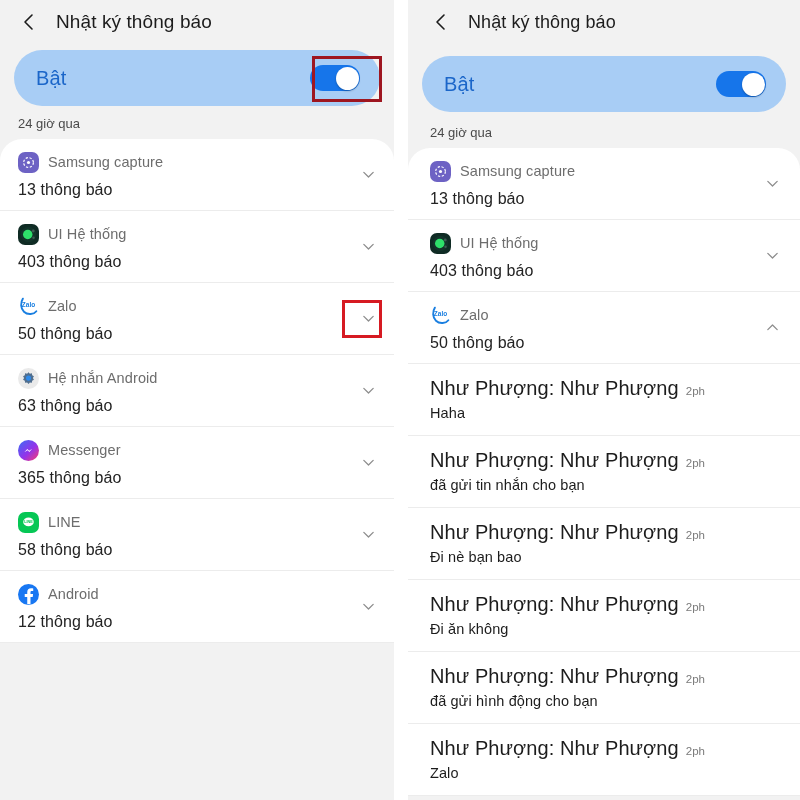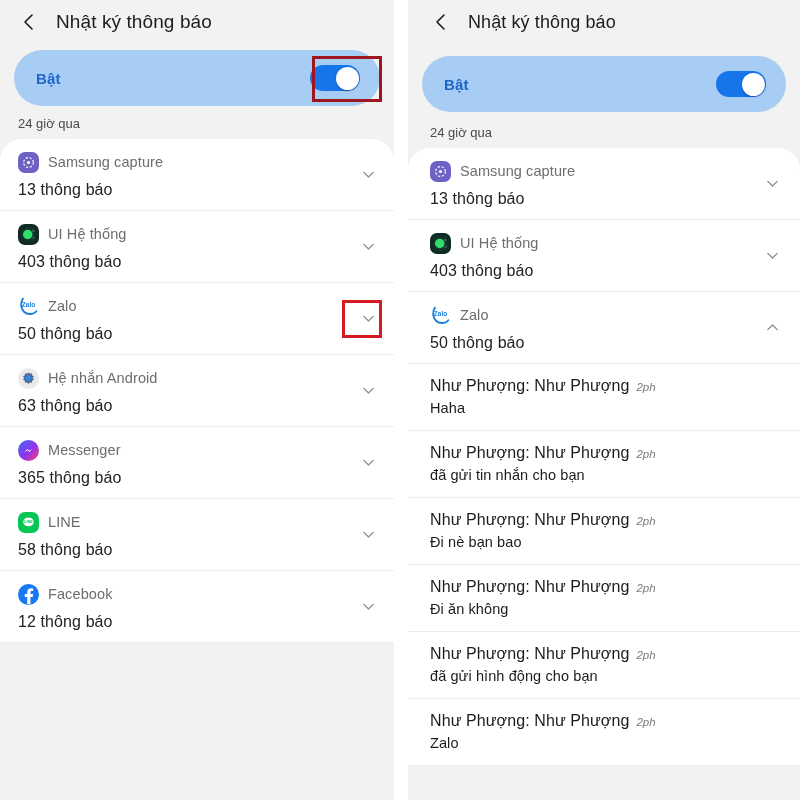--- a/index.html
+++ b/index.html
@@ -51,23 +51,23 @@
   .switch-card {
     margin: 6px 14px 0 14px;
     height: 56px;
     background: #a8cdf5;
     border-radius: 28px;
     display: flex; align-items: center;
     padding: 0 20px 0 22px;
     position: relative;
   }
   .switch-label {
-    font-size: 15px;
+    font-size: 20px;
     color: #1b66c9;
-    font-weight: 700;
+    font-weight: 400;
     letter-spacing: .2px;
   }
   .switch-spacer { flex: 1 1 auto; }
   .toggle {
     width: 50px; height: 26px;
     border-radius: 13px;
     background: #1675ea;
     position: relative;
     flex: 0 0 auto;
   }
@@ -167,28 +167,27 @@
   }
 
   
   .note-row {
     padding: 13px 20px 14px 22px;
     border-bottom: 1px solid #ececec;
     background: #fff;
   }
   .note-head { display: flex; align-items: baseline; gap: 7px; }
   .note-title {
-    font-size: 16px;
+    font-size: 20px;
     color: #1c1c1c;
     letter-spacing: .1px;
   }
   .note-time {
     font-size: 11.5px;
     color: #7b7b7b;
-    font-style: italic;
   }
   .note-body {
     margin-top: 5px;
     font-size: 14.5px;
     color: #1c1c1c;
     letter-spacing: .1px;
   }
 </style>
 </head>
 <body>
@@ -328,21 +327,21 @@
         </span>
       </div>
 
       <div class="app-row">
         <div class="app-top">
           <span class="ico ico-facebook">
             <svg width="21" height="21" viewBox="0 0 20 20">
               <path d="M11.9 19.3 V12.3 H14 L14.4 9.6 H11.9 V8 c0-.8.3-1.3 1.4-1.3 h1.2 V4.3 C14.1 4.2 13.3 4.1 12.4 4.1 c-2.2 0-3.6 1.3-3.6 3.7 v1.8 H6.4 v2.7 h2.4 v7 Z" fill="#ffffff"></path>
             </svg>
           </span>
-          <span class="app-name">Facebook</span>
+          <span class="app-name">Android</span>
         </div>
         <div class="app-count">12 thông báo</div>
         <span class="chev">
           <svg width="17" height="17" viewBox="0 0 20 20">
               <path d="M4.5 7.5 L10 13 L15.5 7.5" fill="none" stroke="#8d8d8d" stroke-width="1.5" stroke-linecap="round" stroke-linejoin="round"></path>
             </svg>
         </span>
       </div>
 
 

